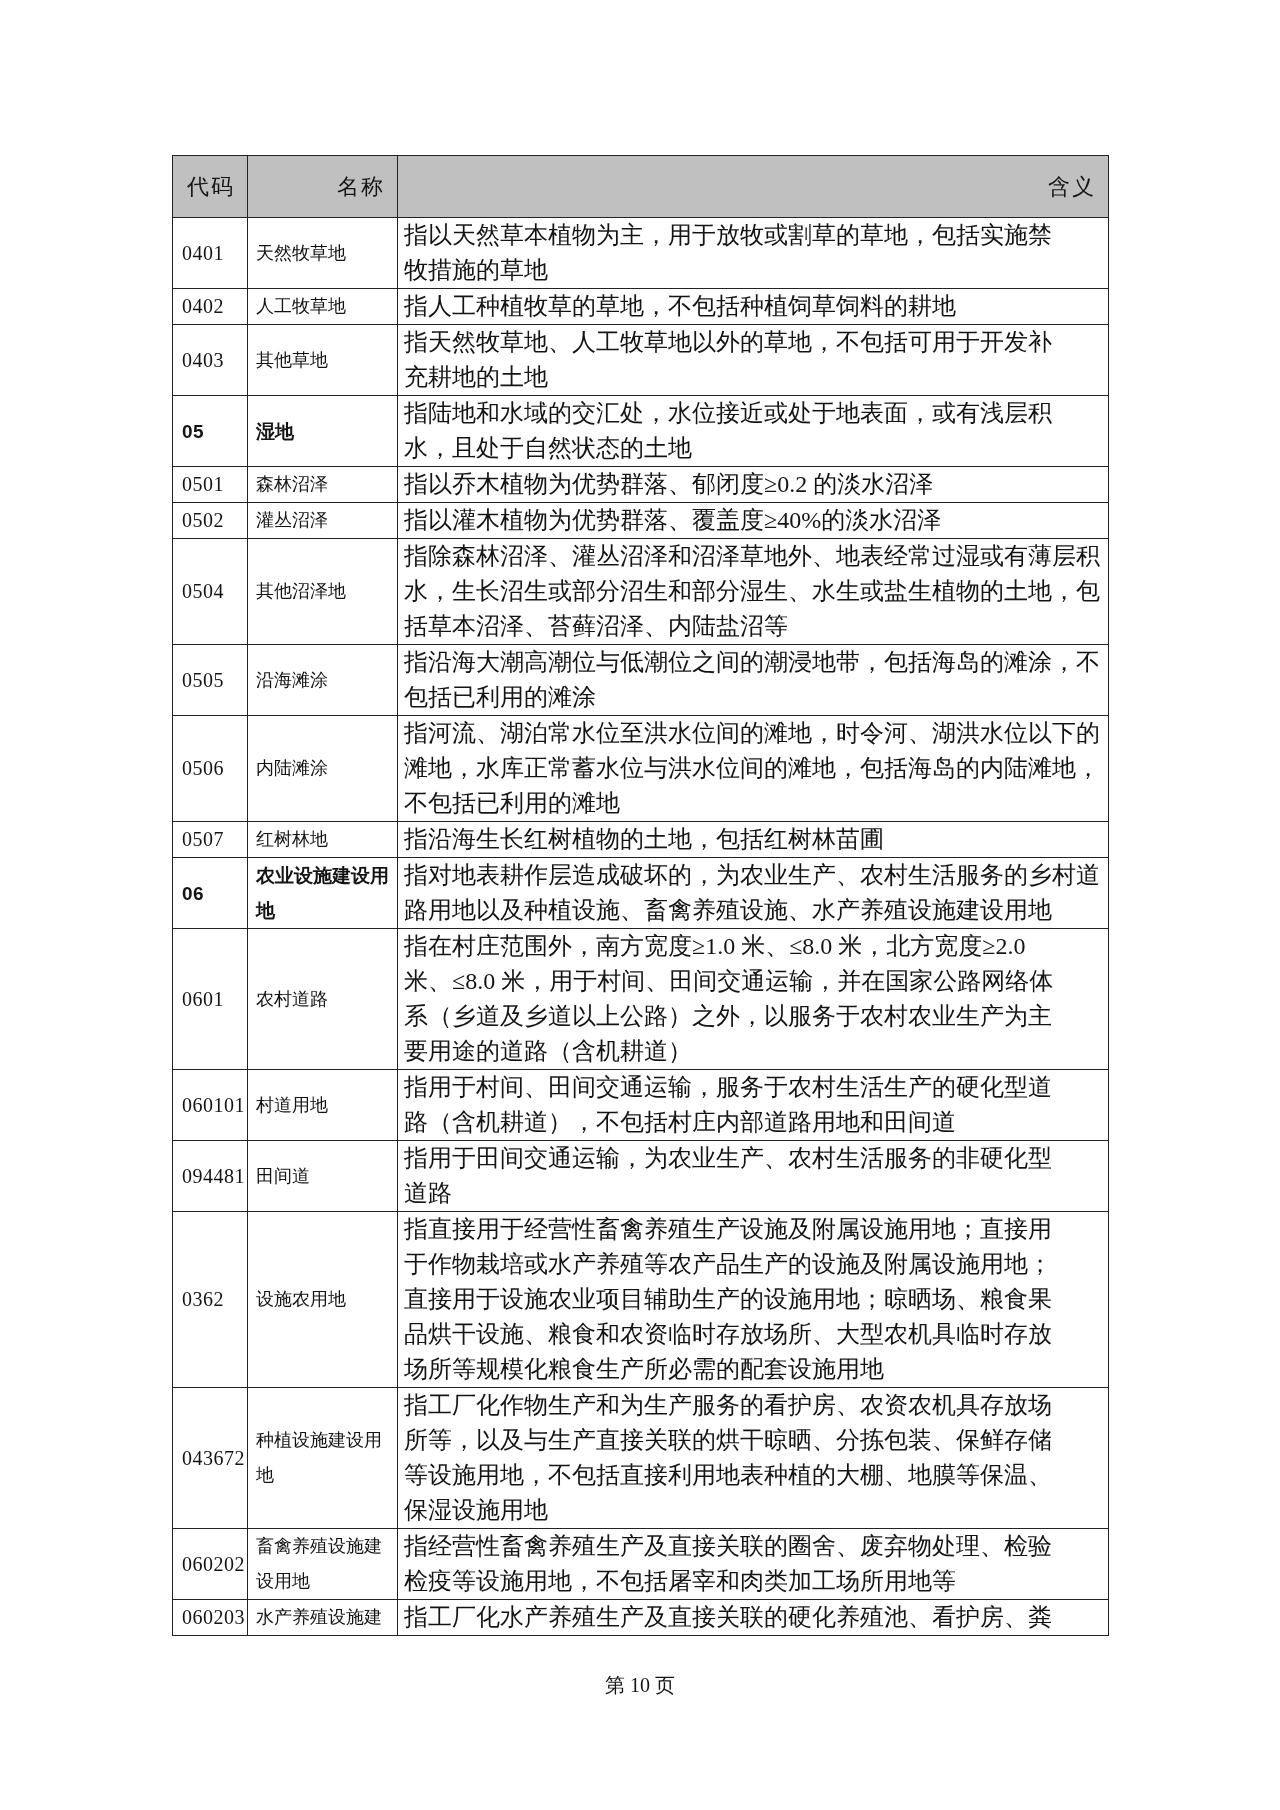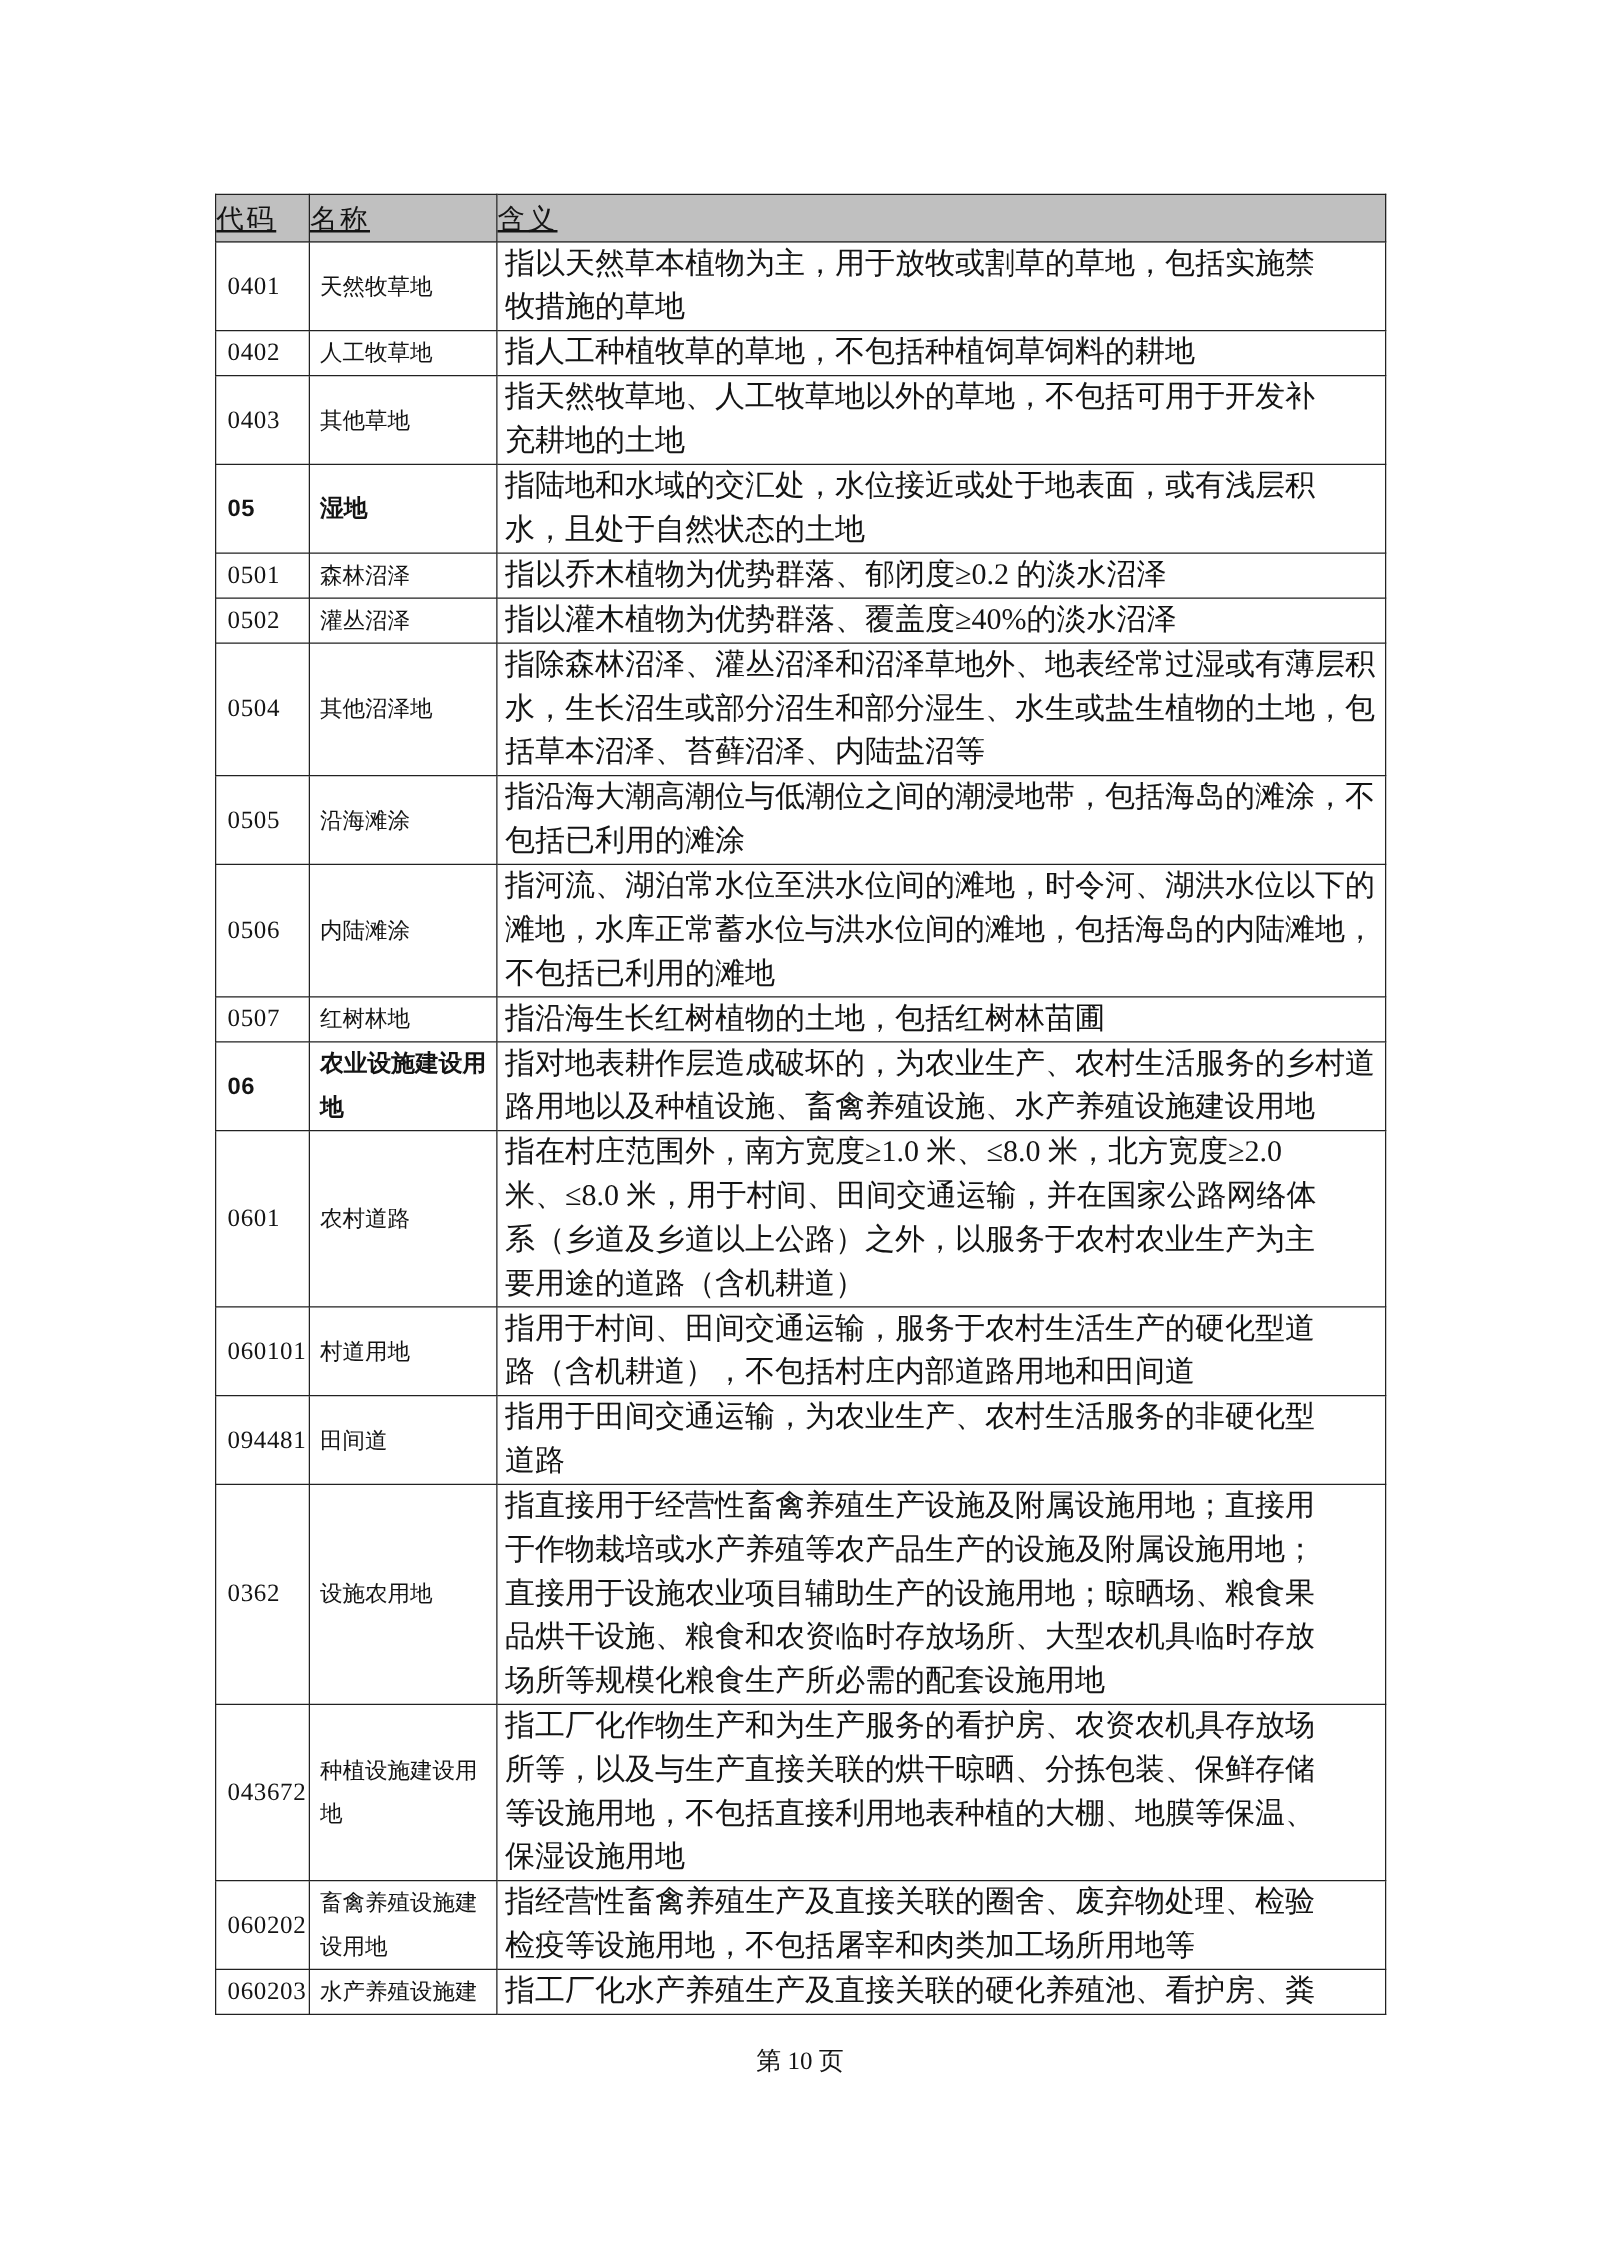--- a/index.html
+++ b/index.html
@@ -7,34 +7,34 @@
   .page{position:relative;width:1280px;height:1810px;background:#fff;overflow:hidden;}
   table.landuse{
     position:absolute;left:172px;top:155px;width:936px;
     border-collapse:collapse;table-layout:fixed;
   }
   col.c1{width:75px;} col.c2{width:150px;} col.c3{width:711px;}
   th,td{border:1px solid #222;}
   th{
     background:var(--header-bg,#c0c0c0);
     height:37px;font-size:22px;font-weight:normal;
-    text-align:left;padding:0;letter-spacing:2px;text-decoration:underline;
+    text-align:right;padding:12px;letter-spacing:2px;
   }
   td{padding:0;line-height:35px;vertical-align:middle;}
   td.code{font-size:20px;padding-left:9px;letter-spacing:0.5px;}
   td.nm{font-size:18px;padding:0 8px;white-space:pre-wrap;}
   td.mn{font-size:24px;padding:0 6px;white-space:pre-wrap;text-align:left;margin-top:36px;}
   tr.bold-row td.code,
   tr.bold-row td.nm{
     font-weight:bold;
     font-family:"Liberation Sans","DejaVu Sans",sans-serif;
     font-size:19px;
   }
   .footer{
-    position:absolute;top:1632px;left:0;width:100%;
+    position:absolute;top:1668px;left:0;width:100%;
     text-align:center;font-size:20px;line-height:35px;color:#141414;
   }
 </style>
 </head>
 <body>
 
 <div class="page">
 
   <table class="landuse">
     <colgroup>

